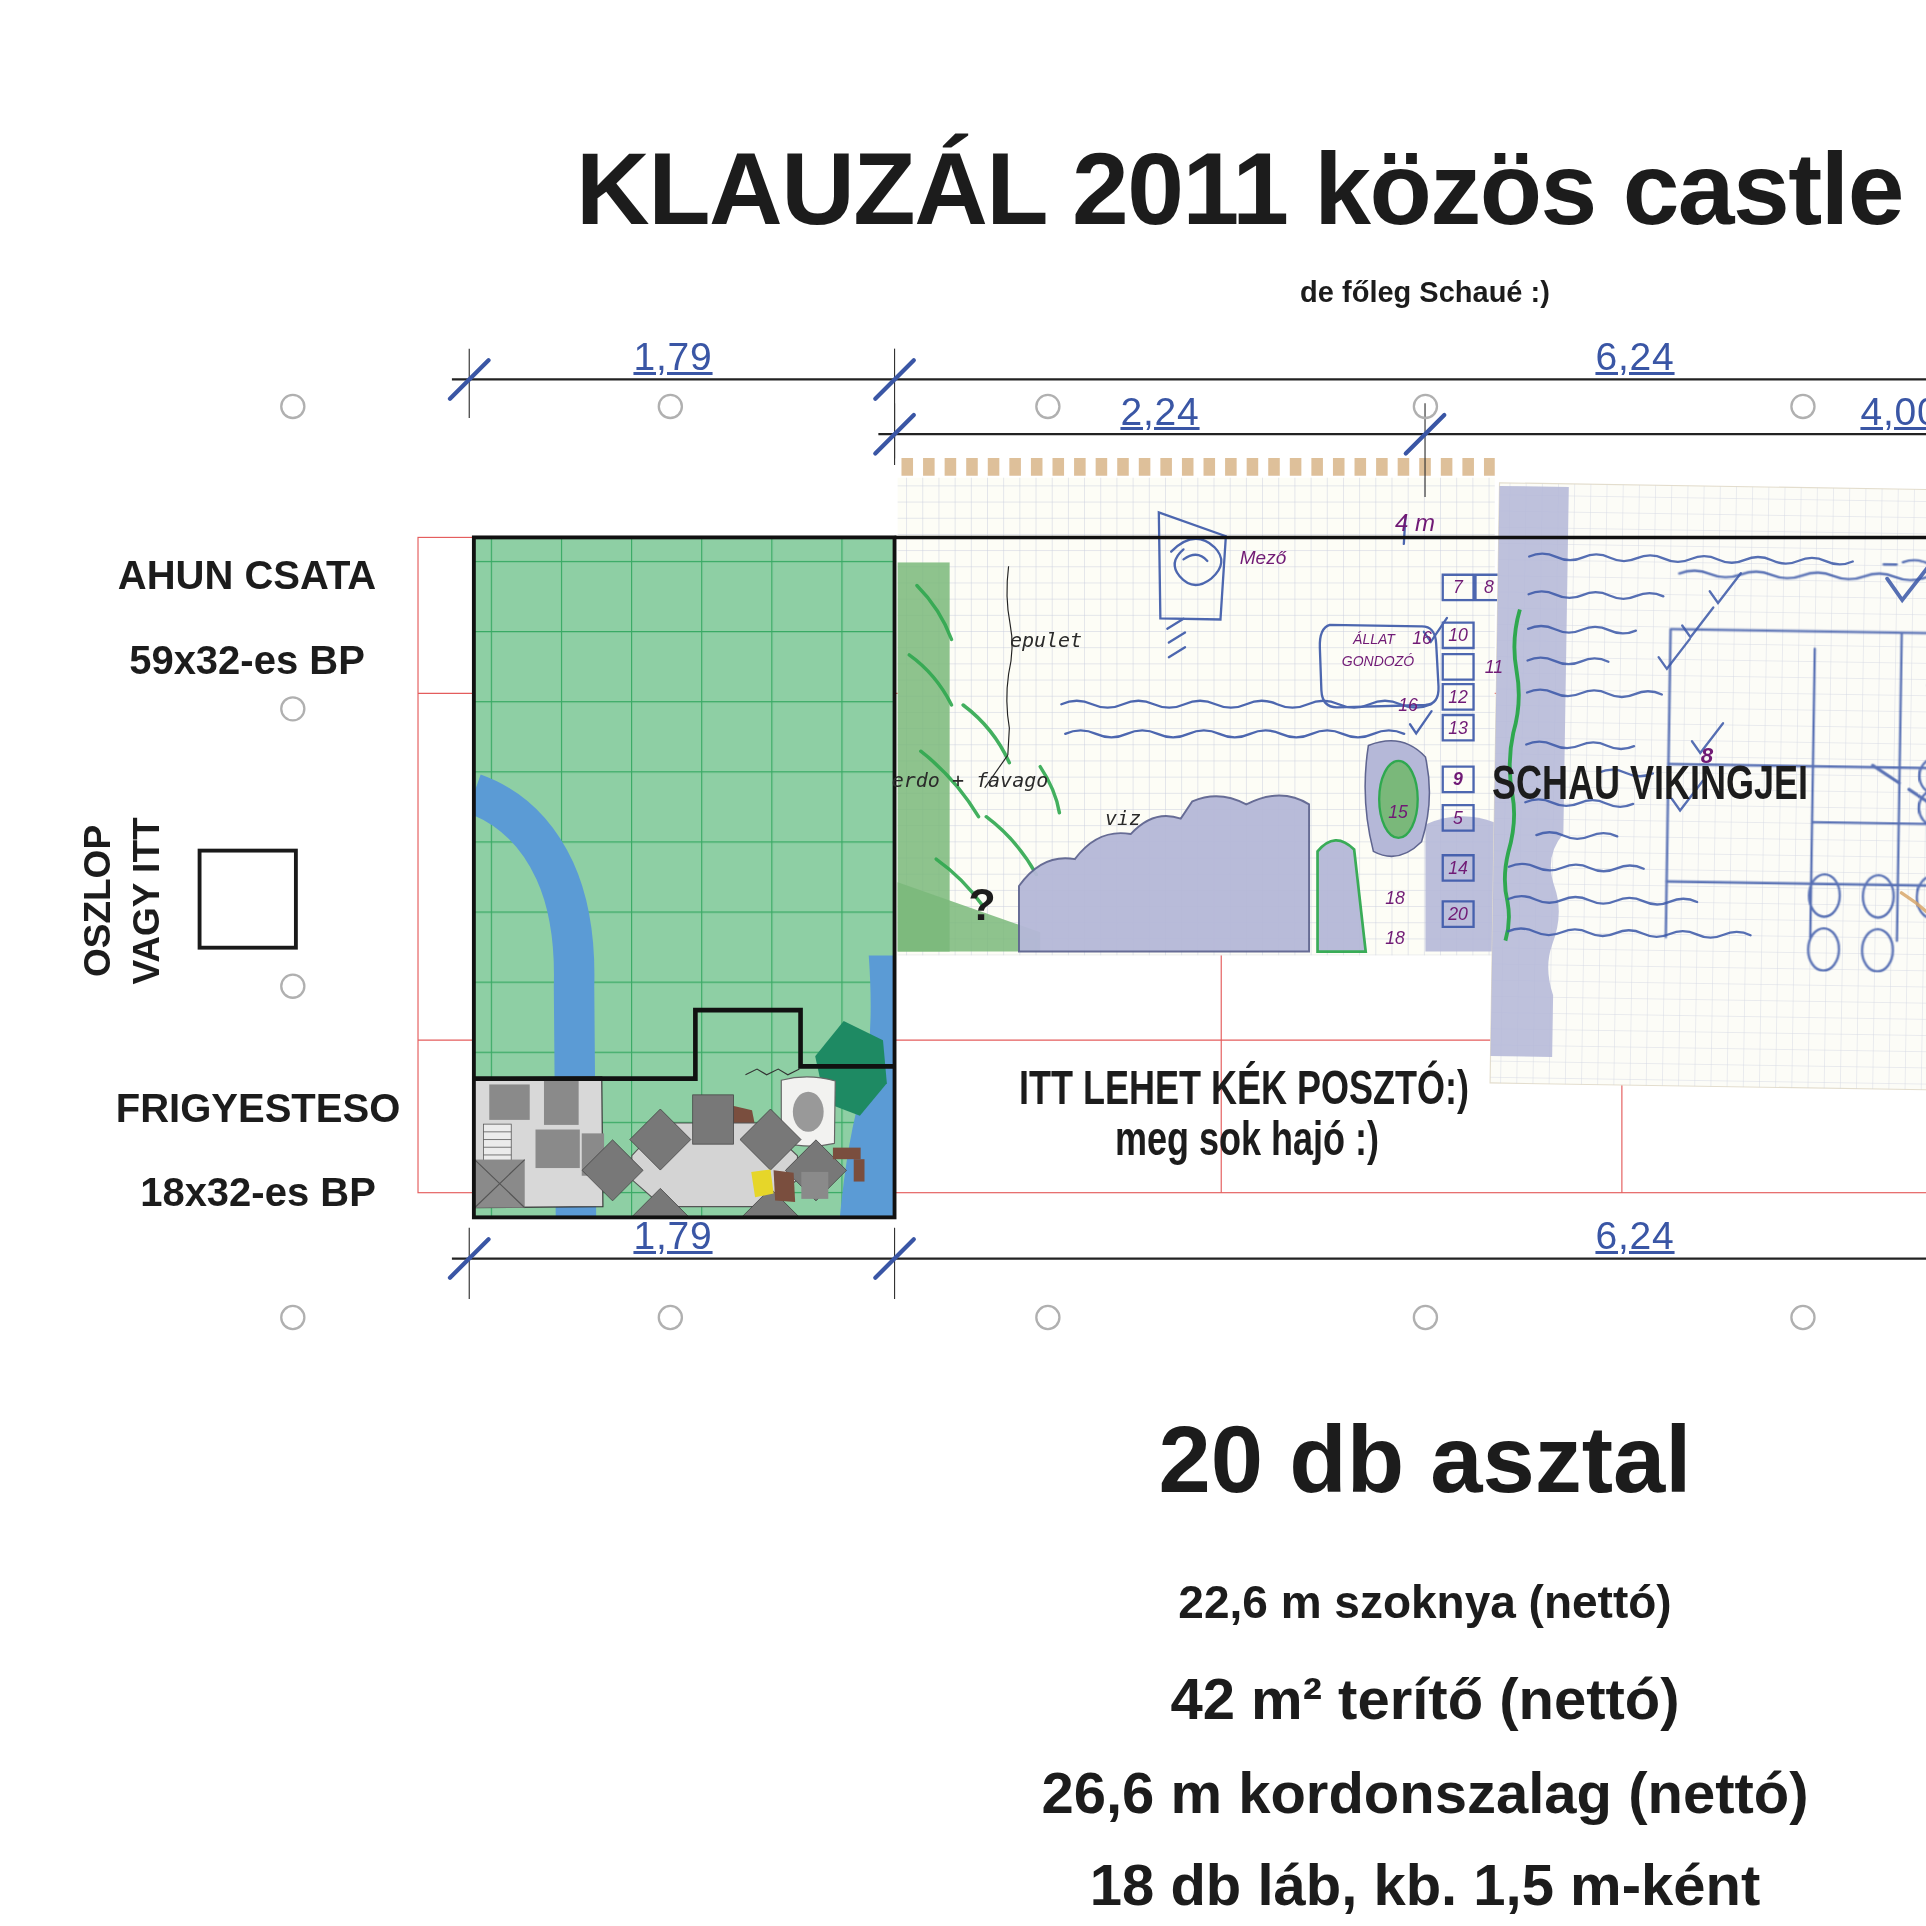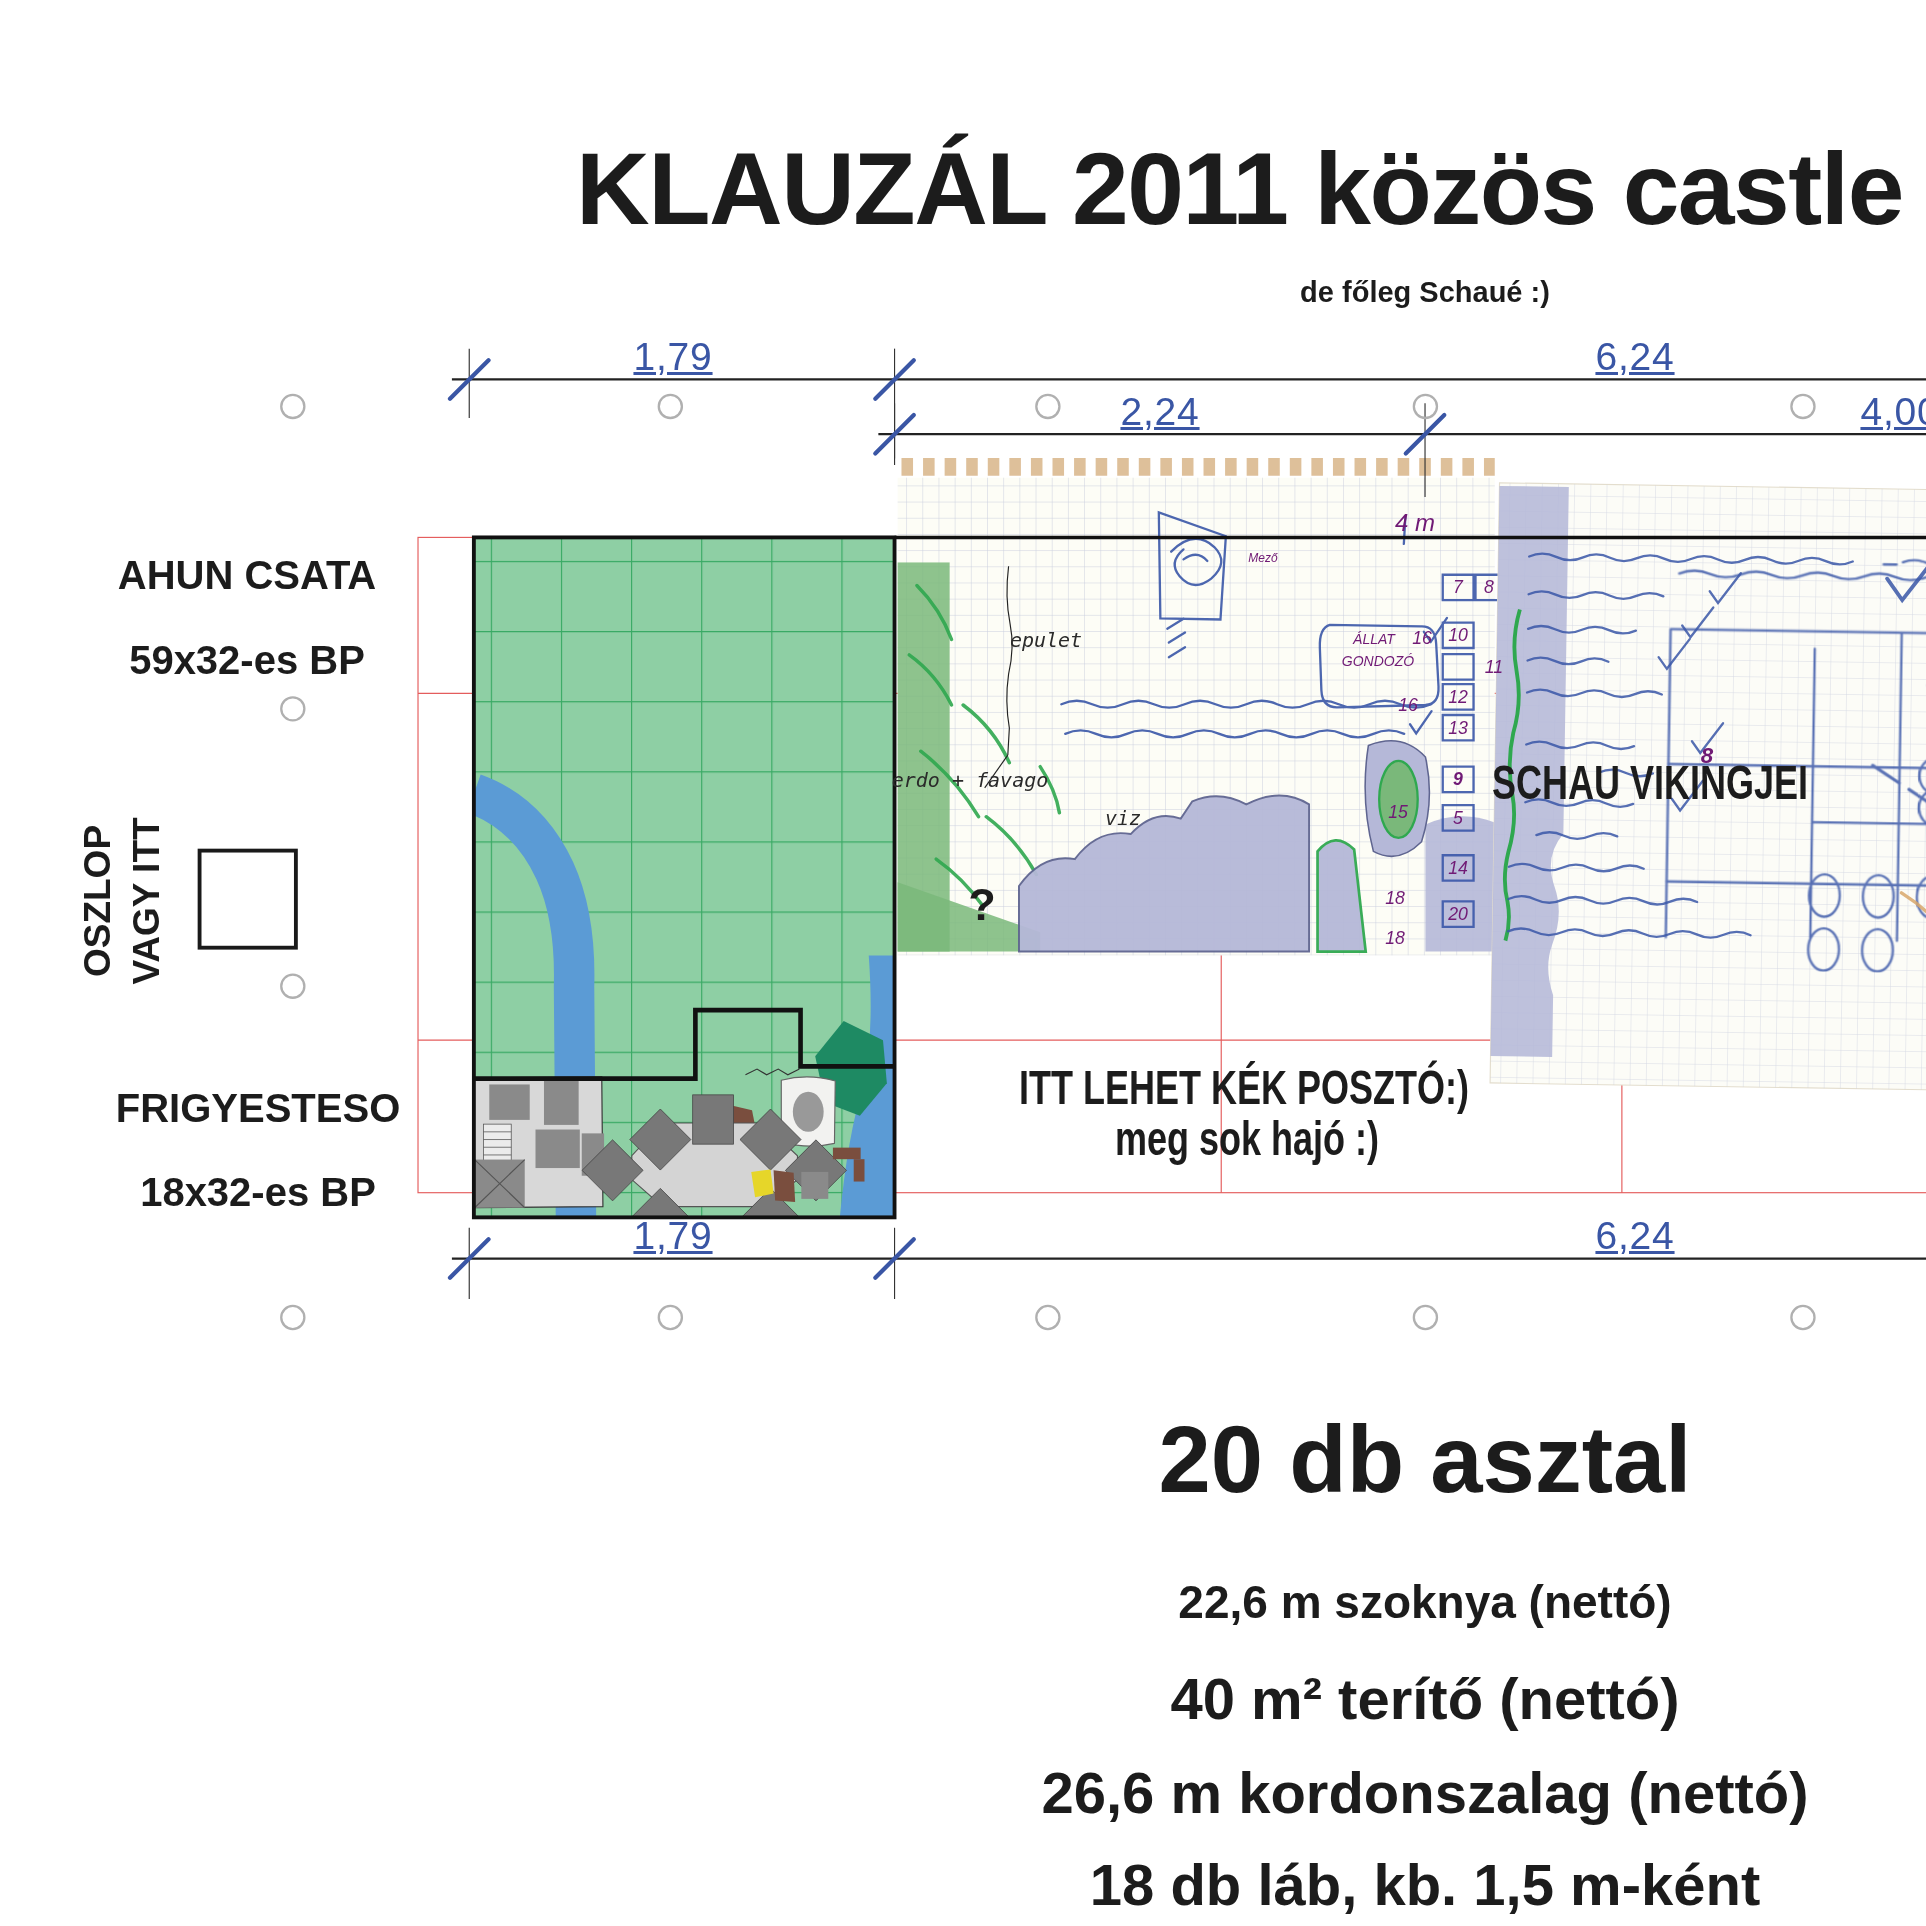--- a/index.html
+++ b/index.html
@@ -286,29 +286,29 @@
   <div>VAGY ITT</div>
 </div>
 
 <div class="abs cond blk" style="left:1650px;top:782px;font-size:48px;">SCHAU VIKINGJEI</div>
 <div class="abs cond blk" style="left:1244px;top:1087px;font-size:48px;">ITT LEHET KÉK POSZTÓ:)</div>
 <div class="abs cond blk" style="left:1247px;top:1138px;font-size:48px;">meg sok hajó :)</div>
 <div class="abs ctr blk" style="left:982px;top:905px;font-size:45px;">?</div>
 
 <div class="abs ctr blk" style="left:1425px;top:1460px;font-size:94px;">20 db asztal</div>
 <div class="abs ctr blk" style="left:1425px;top:1602px;font-size:46px;">22,6 m szoknya (nettó)</div>
-<div class="abs ctr blk" style="left:1425px;top:1698px;font-size:58px;">40  m² terítő  (nettó)</div>
+<div class="abs ctr blk" style="left:1425px;top:1698px;font-size:58px;">42  m² terítő  (nettó)</div>
 <div class="abs ctr blk" style="left:1425px;top:1792px;font-size:58px;">26,6 m kordonszalag  (nettó)</div>
 <div class="abs ctr blk" style="left:1425px;top:1884px;font-size:58px;">18 db láb, kb. 1,5 m-ként</div>
 
 <div class="abs ctr mono" style="left:1046px;top:616px;font-size:20px;margin-top:24px;">epulet</div>
 <div class="abs ctr mono" style="left:970px;top:780px;font-size:20px;">erdo + favago</div>
 <div class="abs ctr mono" style="left:1123px;top:818px;font-size:20px;">viz</div>
 <div class="abs ctr ink" style="left:1415px;top:523px;font-size:24px;">4 m</div>
-<div class="abs ctr ink" style="left:1263px;top:558px;font-size:12px;">Mező</div>
+<div class="abs ctr ink" style="left:1263px;top:558px;font-size:19px;">Mező</div>
 <div class="abs ctr ink" style="left:1374px;top:639px;font-size:14px;">ÁLLAT</div>
 <div class="abs ctr ink" style="left:1378px;top:661px;font-size:14px;">GONDOZÓ</div>
 <div class="abs ctr ink" style="left:1707px;top:756px;font-size:22.3px;font-weight:bold;">8</div>
 
 <div class="abs ctr ink" style="left:1458px;top:587px;font-size:17.7px;">7</div>
 <div class="abs ctr ink" style="left:1489px;top:587px;font-size:17.7px;">8</div>
 <div class="abs ctr ink" style="left:1458px;top:635px;font-size:17.7px;">10</div>
 <div class="abs ctr ink" style="left:1458px;top:667px;font-size:17.7px;margin-left:36px;">11</div>
 <div class="abs ctr ink" style="left:1458px;top:697px;font-size:17.7px;">12</div>
 <div class="abs ctr ink" style="left:1458px;top:728px;font-size:17.7px;">13</div>

